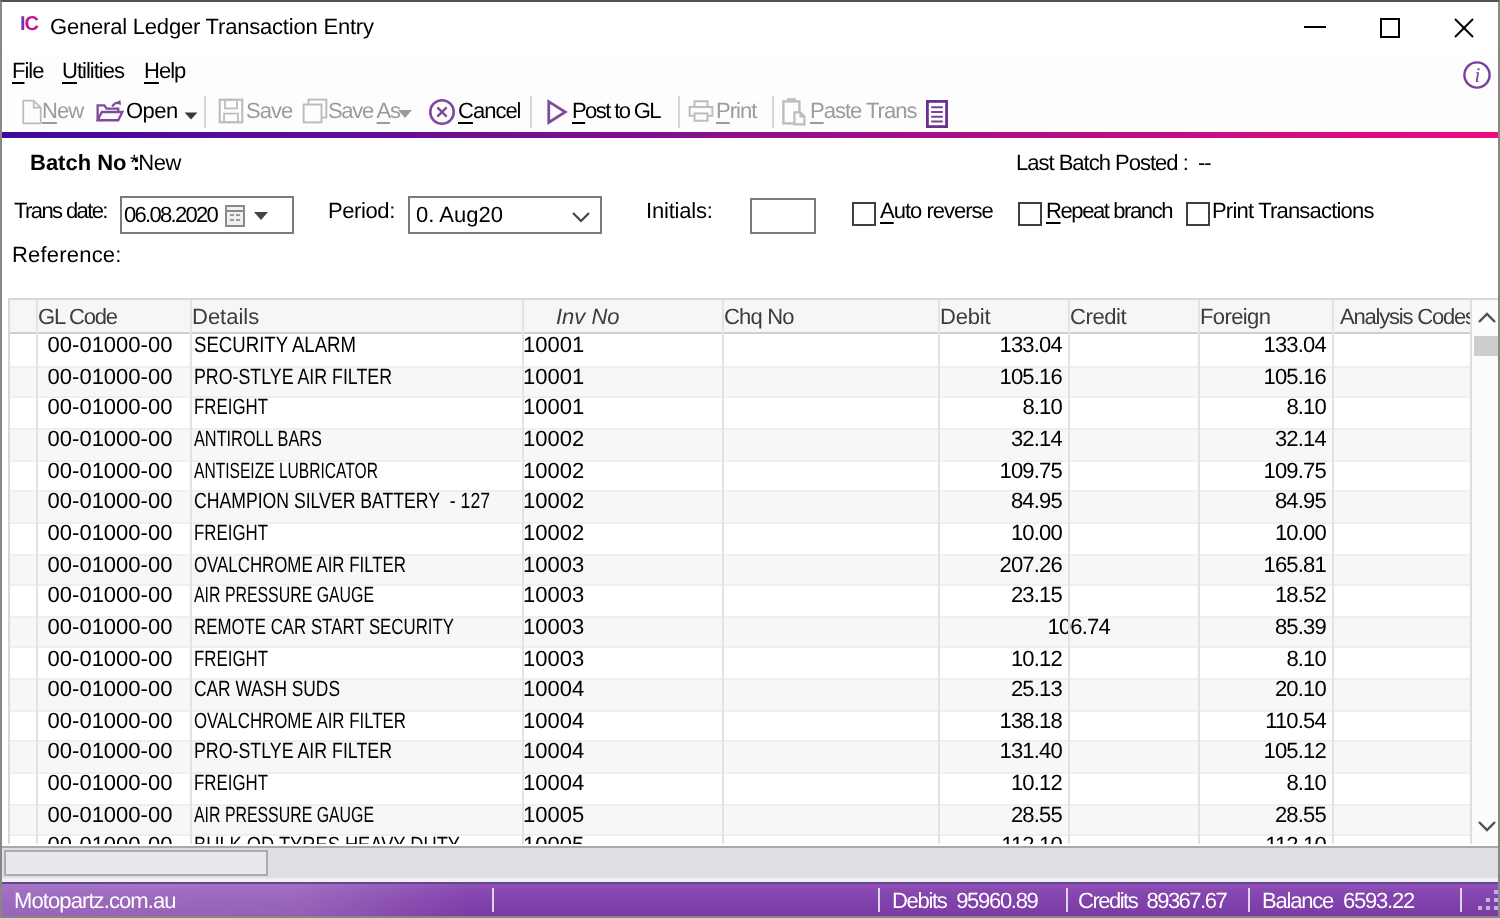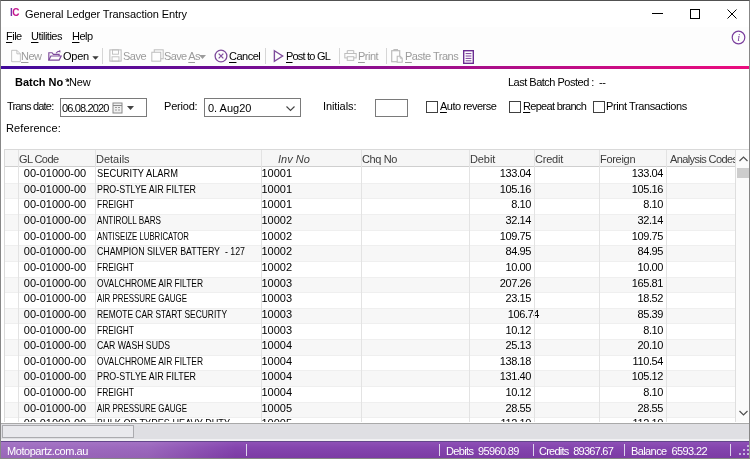--- a/index.html
+++ b/index.html
@@ -288,21 +288,21 @@
     <span class="gc" style="left:12.5px; width:77px; text-align:center;">00-01000-00</span>
     <span class="gc det" style="left: 93px; transform: scaleX(0.7217);">AIR PRESSURE GAUGE</span>
     <span class="gc" style="left:257.5px;">10003</span>
     <span class="gc num" style="left:465px; width:62px;">23.15</span>
     <span class="gc num" style="left:595px; width:64px;">18.52</span>
   </div>
       <div class="grow alt" style="top:158.85px;">
     <span class="gc" style="left:12.5px; width:77px; text-align:center;">00-01000-00</span>
     <span class="gc det" style="left: 93px; transform: scaleX(0.7651);">REMOTE CAR START SECURITY</span>
     <span class="gc" style="left:257.5px;">10003</span>
-    <span class="gc num" style="left:473px; width:62px;">106.74</span>
+    <span class="gc num" style="left:489px; width:62px;">106.74</span>
     <span class="gc num" style="left:595px; width:64px;">85.39</span>
   </div>
       <div class="grow " style="top:174.50px;">
     <span class="gc" style="left:12.5px; width:77px; text-align:center;">00-01000-00</span>
     <span class="gc det" style="left: 93px; transform: scaleX(0.7663);">FREIGHT</span>
     <span class="gc" style="left:257.5px;">10003</span>
     <span class="gc num" style="left:465px; width:62px;">10.12</span>
     <span class="gc num" style="left:595px; width:64px;">8.10</span>
   </div>
       <div class="grow alt" style="top:190.15px;">

